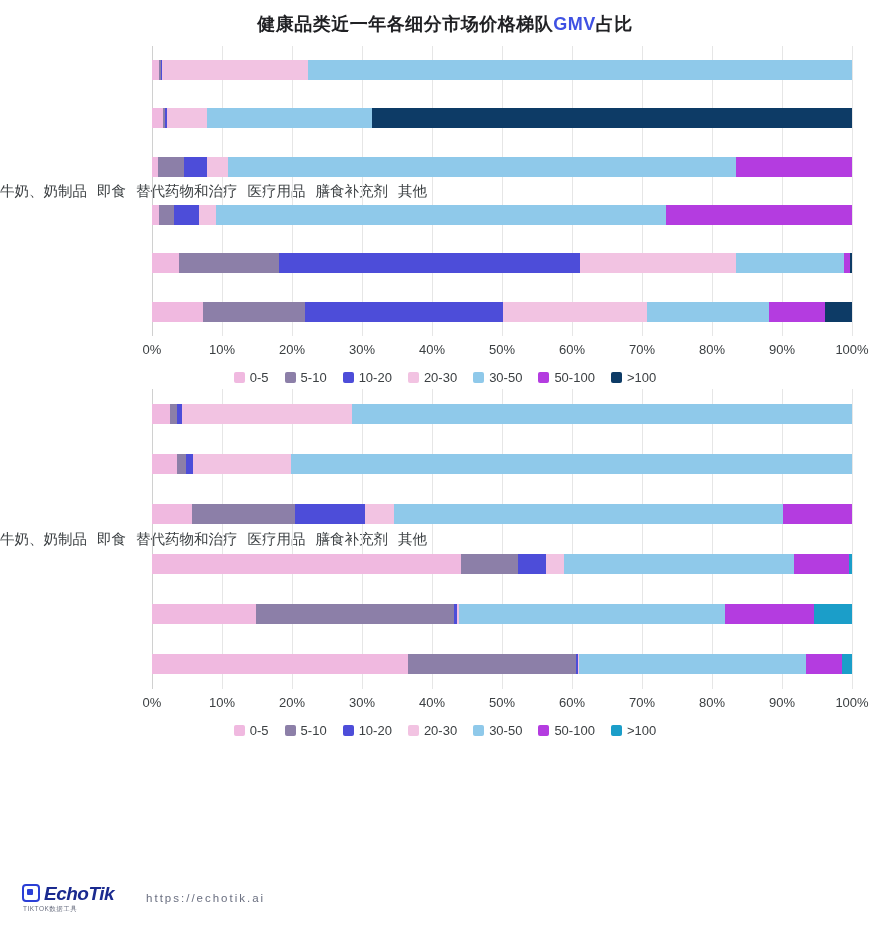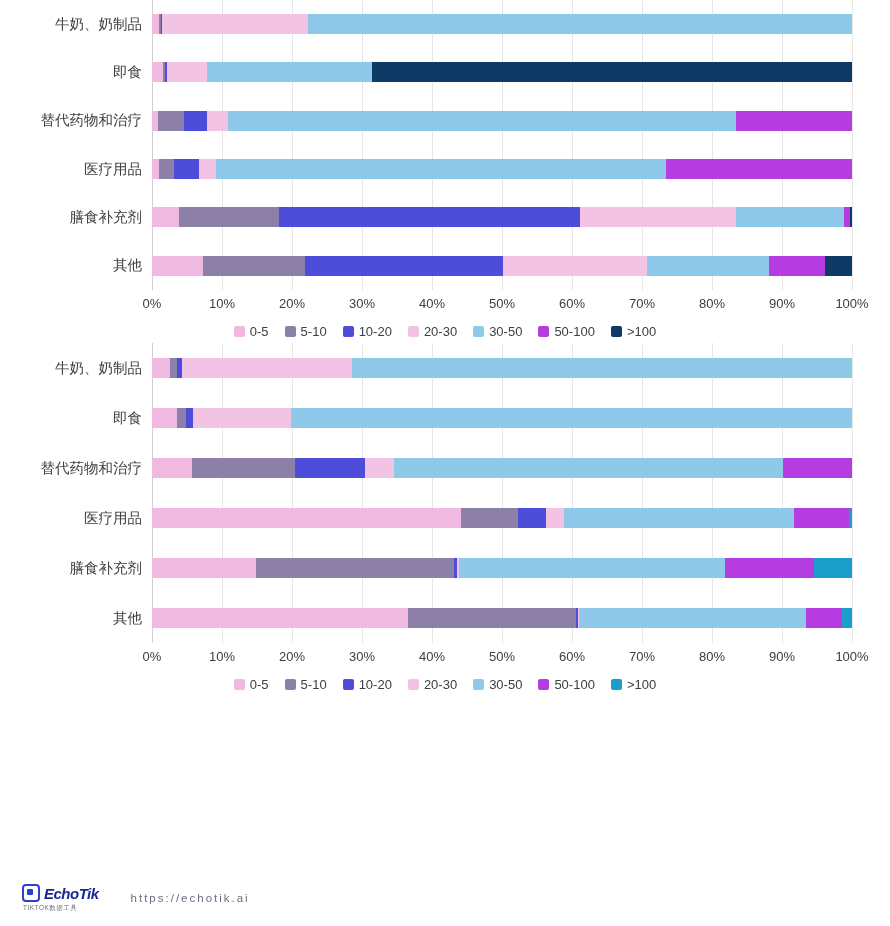--- a/index.html
+++ b/index.html
@@ -26,21 +26,21 @@
   .chart-title .accent { color: #3f51e3; }
   .plot-wrap {
     display: flex;
     flex-direction: row;
     position: relative;
   }
   .cat-labels {
     width: 152px;
     flex: 0 0 152px;
     display: flex;
-    flex-direction: column;
+    flex-direction: row;
     position: relative;
   }
   .cat-label {
     flex: 1 1 0;
     display: flex;
     align-items: center;
     justify-content: flex-end;
     padding-right: 10px;
     font-size: 14.5px;
     color: #3c4043;
@@ -145,21 +145,21 @@
     content: "";
     position: absolute;
     left: 3px;
     top: 3px;
     width: 6px;
     height: 6px;
     background: #2b3fd6;
     border-radius: 1px;
   }
   .brand-name {
-    font-size: 15px;
+    font-size: 19px;
     font-weight: bold;
     font-style: italic;
     color: #1a2a8f;
     letter-spacing: -0.5px;
   }
   .brand-sub {
     font-size: 6.5px;
     color: #6a6f80;
     letter-spacing: 0.5px;
     padding-left: 1px;
@@ -169,20 +169,21 @@
     font-size: 11.5px;
     color: #6a6f80;
     letter-spacing: 2px;
   }
 </style>
 </head>
 <body>
 
 <div id="root">
     <div class="chart-block">
+      <div class="chart-title"><span>健康品类近一年各细分市场价格梯队</span><span class="accent">GMV</span><span>占比</span></div>
       <div class="plot-wrap" style="height: 290px;">
         <div class="cat-labels">
           <div class="cat-label">牛奶、奶制品</div>
           <div class="cat-label">即食</div>
           <div class="cat-label">替代药物和治疗</div>
           <div class="cat-label">医疗用品</div>
           <div class="cat-label">膳食补充剂</div>
           <div class="cat-label">其他</div>
         </div>
         <div class="plot-area">

